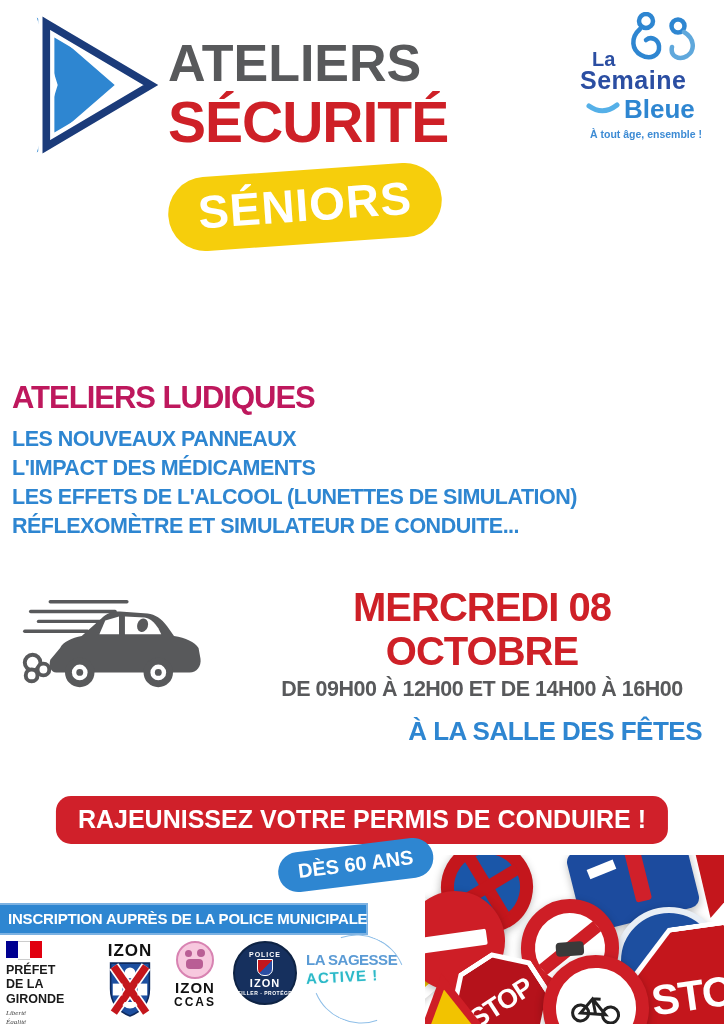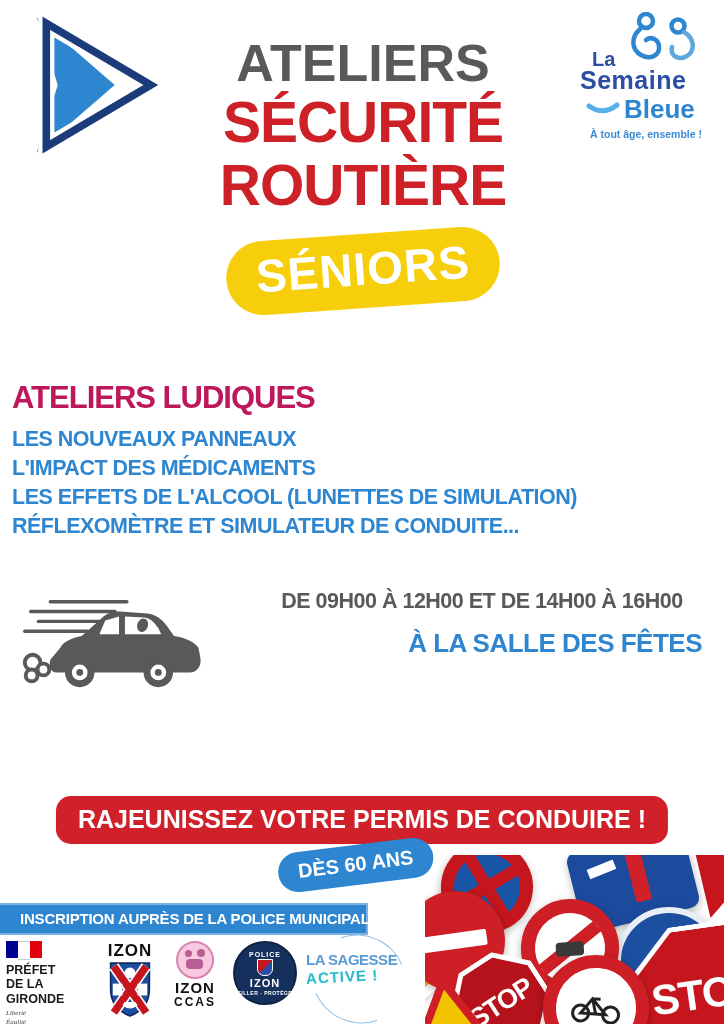--- a/index.html
+++ b/index.html
@@ -4,21 +4,21 @@
 <style>
   html,body{margin:0;padding:0;background:#fff;}
   .poster{
     position:relative;width:724px;height:1024px;background:#ffffff;overflow:hidden;
     font-family:"Liberation Sans",sans-serif;-webkit-font-smoothing:antialiased;
   }
   .abs{position:absolute;}
 
   
   .arrow-logo{left:14px;top:12px;width:152px;height:146px;}
-  .title-wrap{left:168px;top:36px;width:390px;text-align:center;}
+  .title-wrap{left:168px;top:36px;width:390px;}
   .kicker{font-size:52px;font-weight:800;color:#58595B;letter-spacing:0px;line-height:1.05;}
   .title-red{font-size:57px;font-weight:800;color:#CE2027;letter-spacing:-1px;line-height:1.12;}
   .badge-pill{
     display:inline-block;margin-top:16px;background:#F6CE0C;color:#fff;
     font-size:46px;font-weight:800;padding:8px 30px 12px;border-radius:40px;
     transform:rotate(-4deg);letter-spacing:1px;
   }
   .semaine{right:4px;top:12px;width:148px;height:132px;}
   .sb-navy{color:#2B4EA2;font-weight:800;}
   .sb-la{left:20px;top:36px;font-size:20px;}
@@ -48,21 +48,21 @@
   }
   .age-pill{
     left:50%;top:845px;transform:translateX(-54%) rotate(-7deg);background:#2E86D1;color:#fff;
     font-size:20px;font-weight:800;padding:8px 20px 9px;border-radius:22px;white-space:nowrap;
   }
 
   
   .reg-bar{
     left:0;top:903px;width:368px;height:32px;background:#2E86D1;border:2px solid #7DB2E2;border-left:none;
     box-sizing:border-box;color:#fff;font-size:15px;font-weight:800;letter-spacing:-.2px;
-    line-height:28px;padding-left:20px;white-space:nowrap;
+    line-height:28px;padding-left:8px;white-space:nowrap;
   }
   .logos{left:6px;top:941px;width:420px;display:flex;align-items:flex-start;}
   .lg-prefet{width:90px;}
   .flag{display:flex;margin-bottom:3px;}
   .flag span{width:12px;height:17px;display:block;}
   .f-b{background:#000091;} .f-w{background:#fff;border-top:1px solid #ccc;border-bottom:1px solid #ccc;} .f-r{background:#E1000F;}
   .pf-line{font-size:12.5px;font-weight:800;color:#1a1a1a;line-height:1.15;}
   .pf-motto{font-family:"Liberation Serif",serif;font-style:italic;font-size:7px;color:#444;line-height:1.25;margin-top:3px;}
   .lg-izon{width:60px;text-align:center;margin-left:4px;}
   .izon-word{font-size:17px;font-weight:700;color:#111;letter-spacing:1px;}
@@ -126,21 +126,20 @@
 
   <svg class="abs arrow-logo" viewBox="0 0 160 150">
     <polygon points="24,4 106,75 24,146 46,75" fill="#2E86D1"></polygon>
     <polygon points="34,10 144,75 34,140" fill="none" stroke="#ffffff" stroke-width="17"></polygon>
     <polygon points="34,10 144,75 34,140" fill="none" stroke="#1B3B7A" stroke-width="8"></polygon>
   </svg>
 
   <div class="abs title-wrap">
     <div class="kicker">ATELIERS</div>
     <div class="title-red">SÉCURITÉ</div>
-    <div class="title-red">ROUTIÈRE</div>
     <div>
       <span class="badge-pill">SÉNIORS</span>
     </div>
   </div>
 
   <div class="abs semaine">
     <svg class="abs sb-figures" viewBox="0 0 74 50" fill="none" stroke-linecap="round">
       <circle cx="22" cy="9" r="7" stroke="#2E86D1" stroke-width="4.5"></circle>
       <path d="M16,17 C6,26 8,38 17,43 C26,48 36,44 35,34 C34,27 27,24 22,28" stroke="#2E86D1" stroke-width="4.5"></path>
       <circle cx="54" cy="14" r="6.5" stroke="#2E86D1" stroke-width="4.5"></circle>
@@ -181,20 +180,21 @@
     <ellipse cx="128" cy="38" rx="5.5" ry="7" fill="#58595B" transform="rotate(18 128 38)"></ellipse>
     <circle cx="64" cy="86" r="15" fill="#58595B"></circle>
       <circle cx="64" cy="86" r="8" fill="#ffffff"></circle>
       <circle cx="64" cy="86" r="3.5" fill="#58595B"></circle>
     <circle cx="144" cy="86" r="15" fill="#58595B"></circle>
       <circle cx="144" cy="86" r="8" fill="#ffffff"></circle>
       <circle cx="144" cy="86" r="3.5" fill="#58595B"></circle>
   </svg>
 
   <div class="abs event-text">
+    <div class="ev-date">MERCREDI 08 OCTOBRE</div>
     <div class="ev-hours">DE 09H00 À 12H00 ET DE 14H00 À 16H00</div>
     <div class="ev-loc">À LA SALLE DES FÊTES</div>
   </div>
 
   <div class="abs cta-pill">RAJEUNISSEZ VOTRE PERMIS DE CONDUIRE !</div>
   <div class="abs age-pill">DÈS 60 ANS</div>
 
   <div class="abs reg-bar">INSCRIPTION AUPRÈS DE LA POLICE MUNICIPALE</div>
 
   <div class="abs logos">

